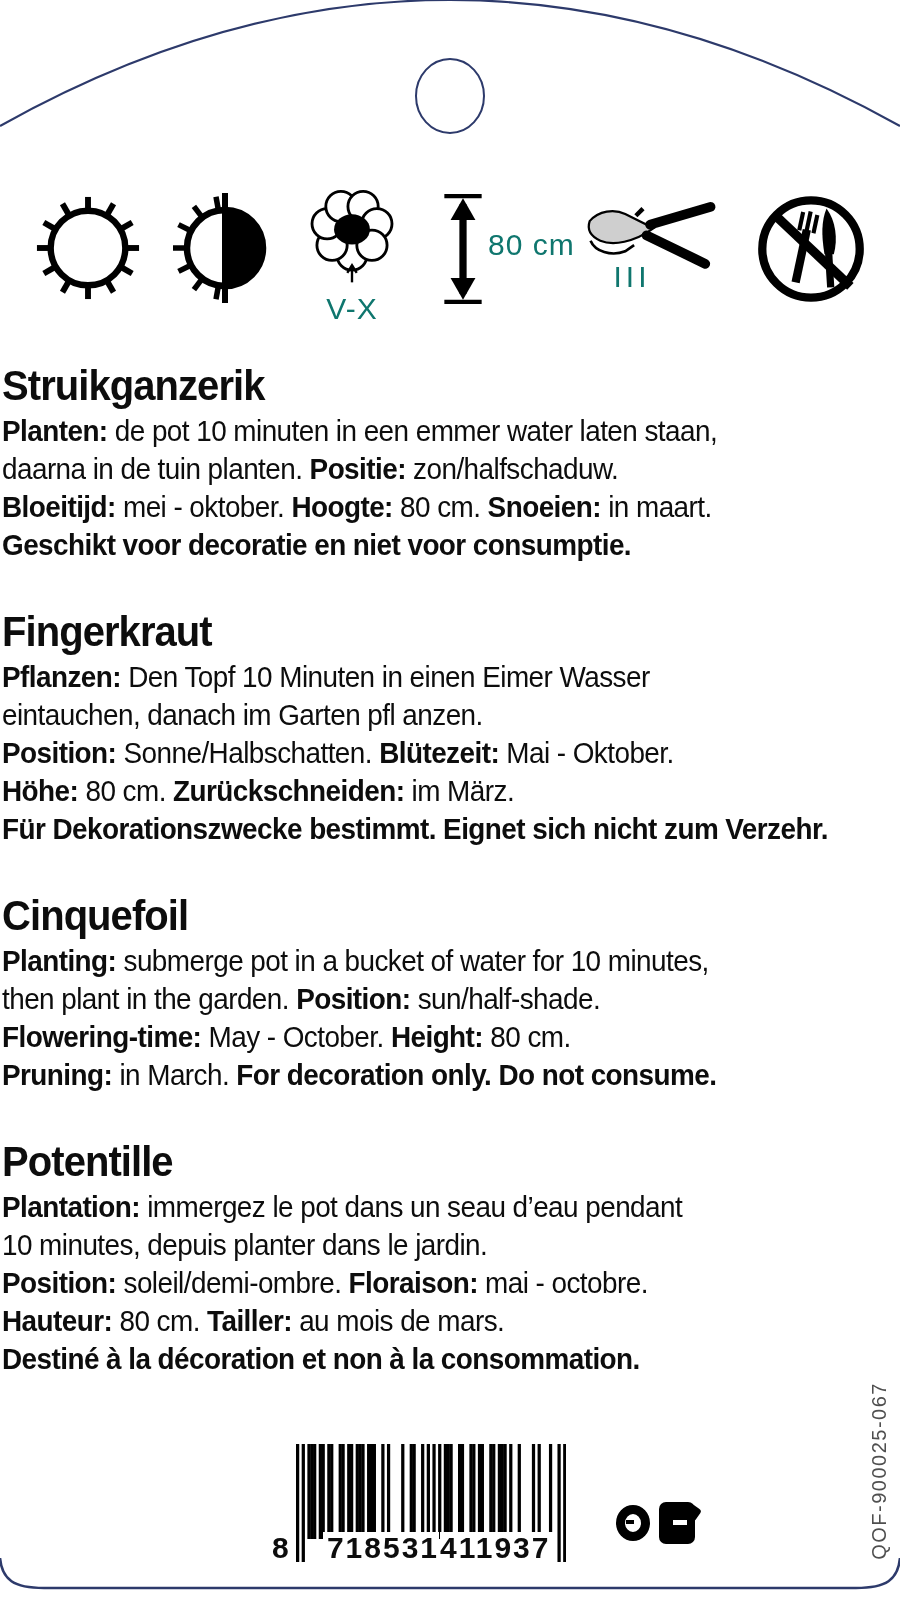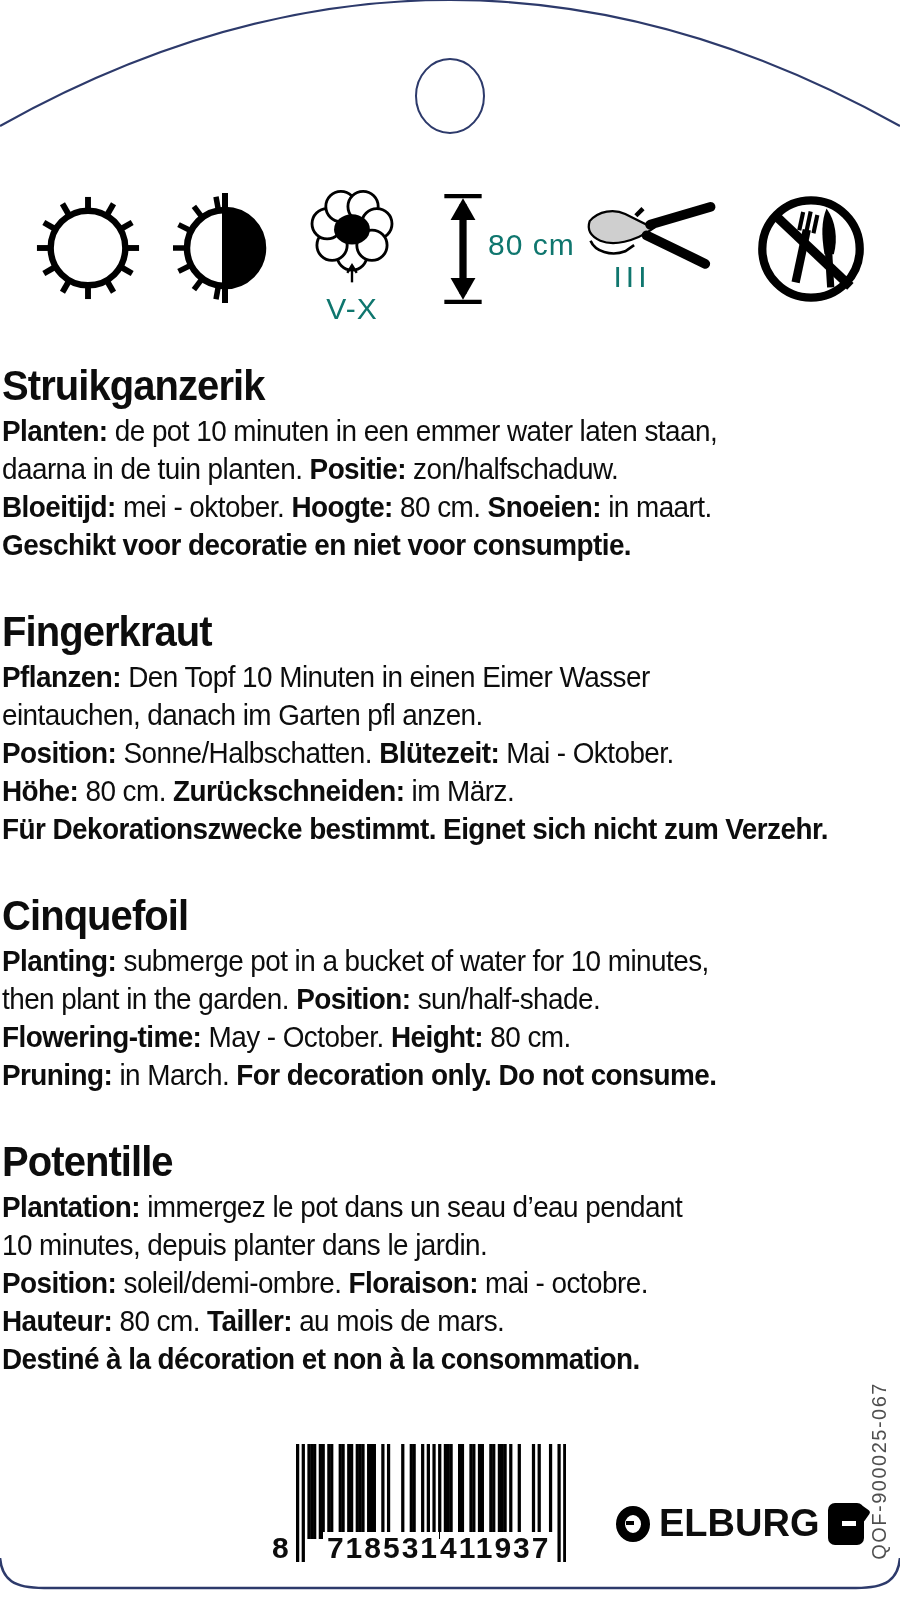--- a/index.html
+++ b/index.html
@@ -249,18 +249,17 @@
         <rect x="261.47" y="0" width="3.24" height="118"></rect>
         <rect x="267.16" y="0" width="3.24" height="118"></rect>
       </svg>
     <span class="bdigit bd-first">8</span>
     <span class="bdigit bd-left">718531</span>
     <span class="bdigit bd-right">411937</span>
   </div>
 
   <div class="brand">
     <span class="brand-o"></span>
-    <span class="brand-text">ELBURG</span>
     <span class="brand-tag"></span>
   </div>
 
   <div class="side-code">QOF-900025-067</div>
 </div>
 
 </body></html>

